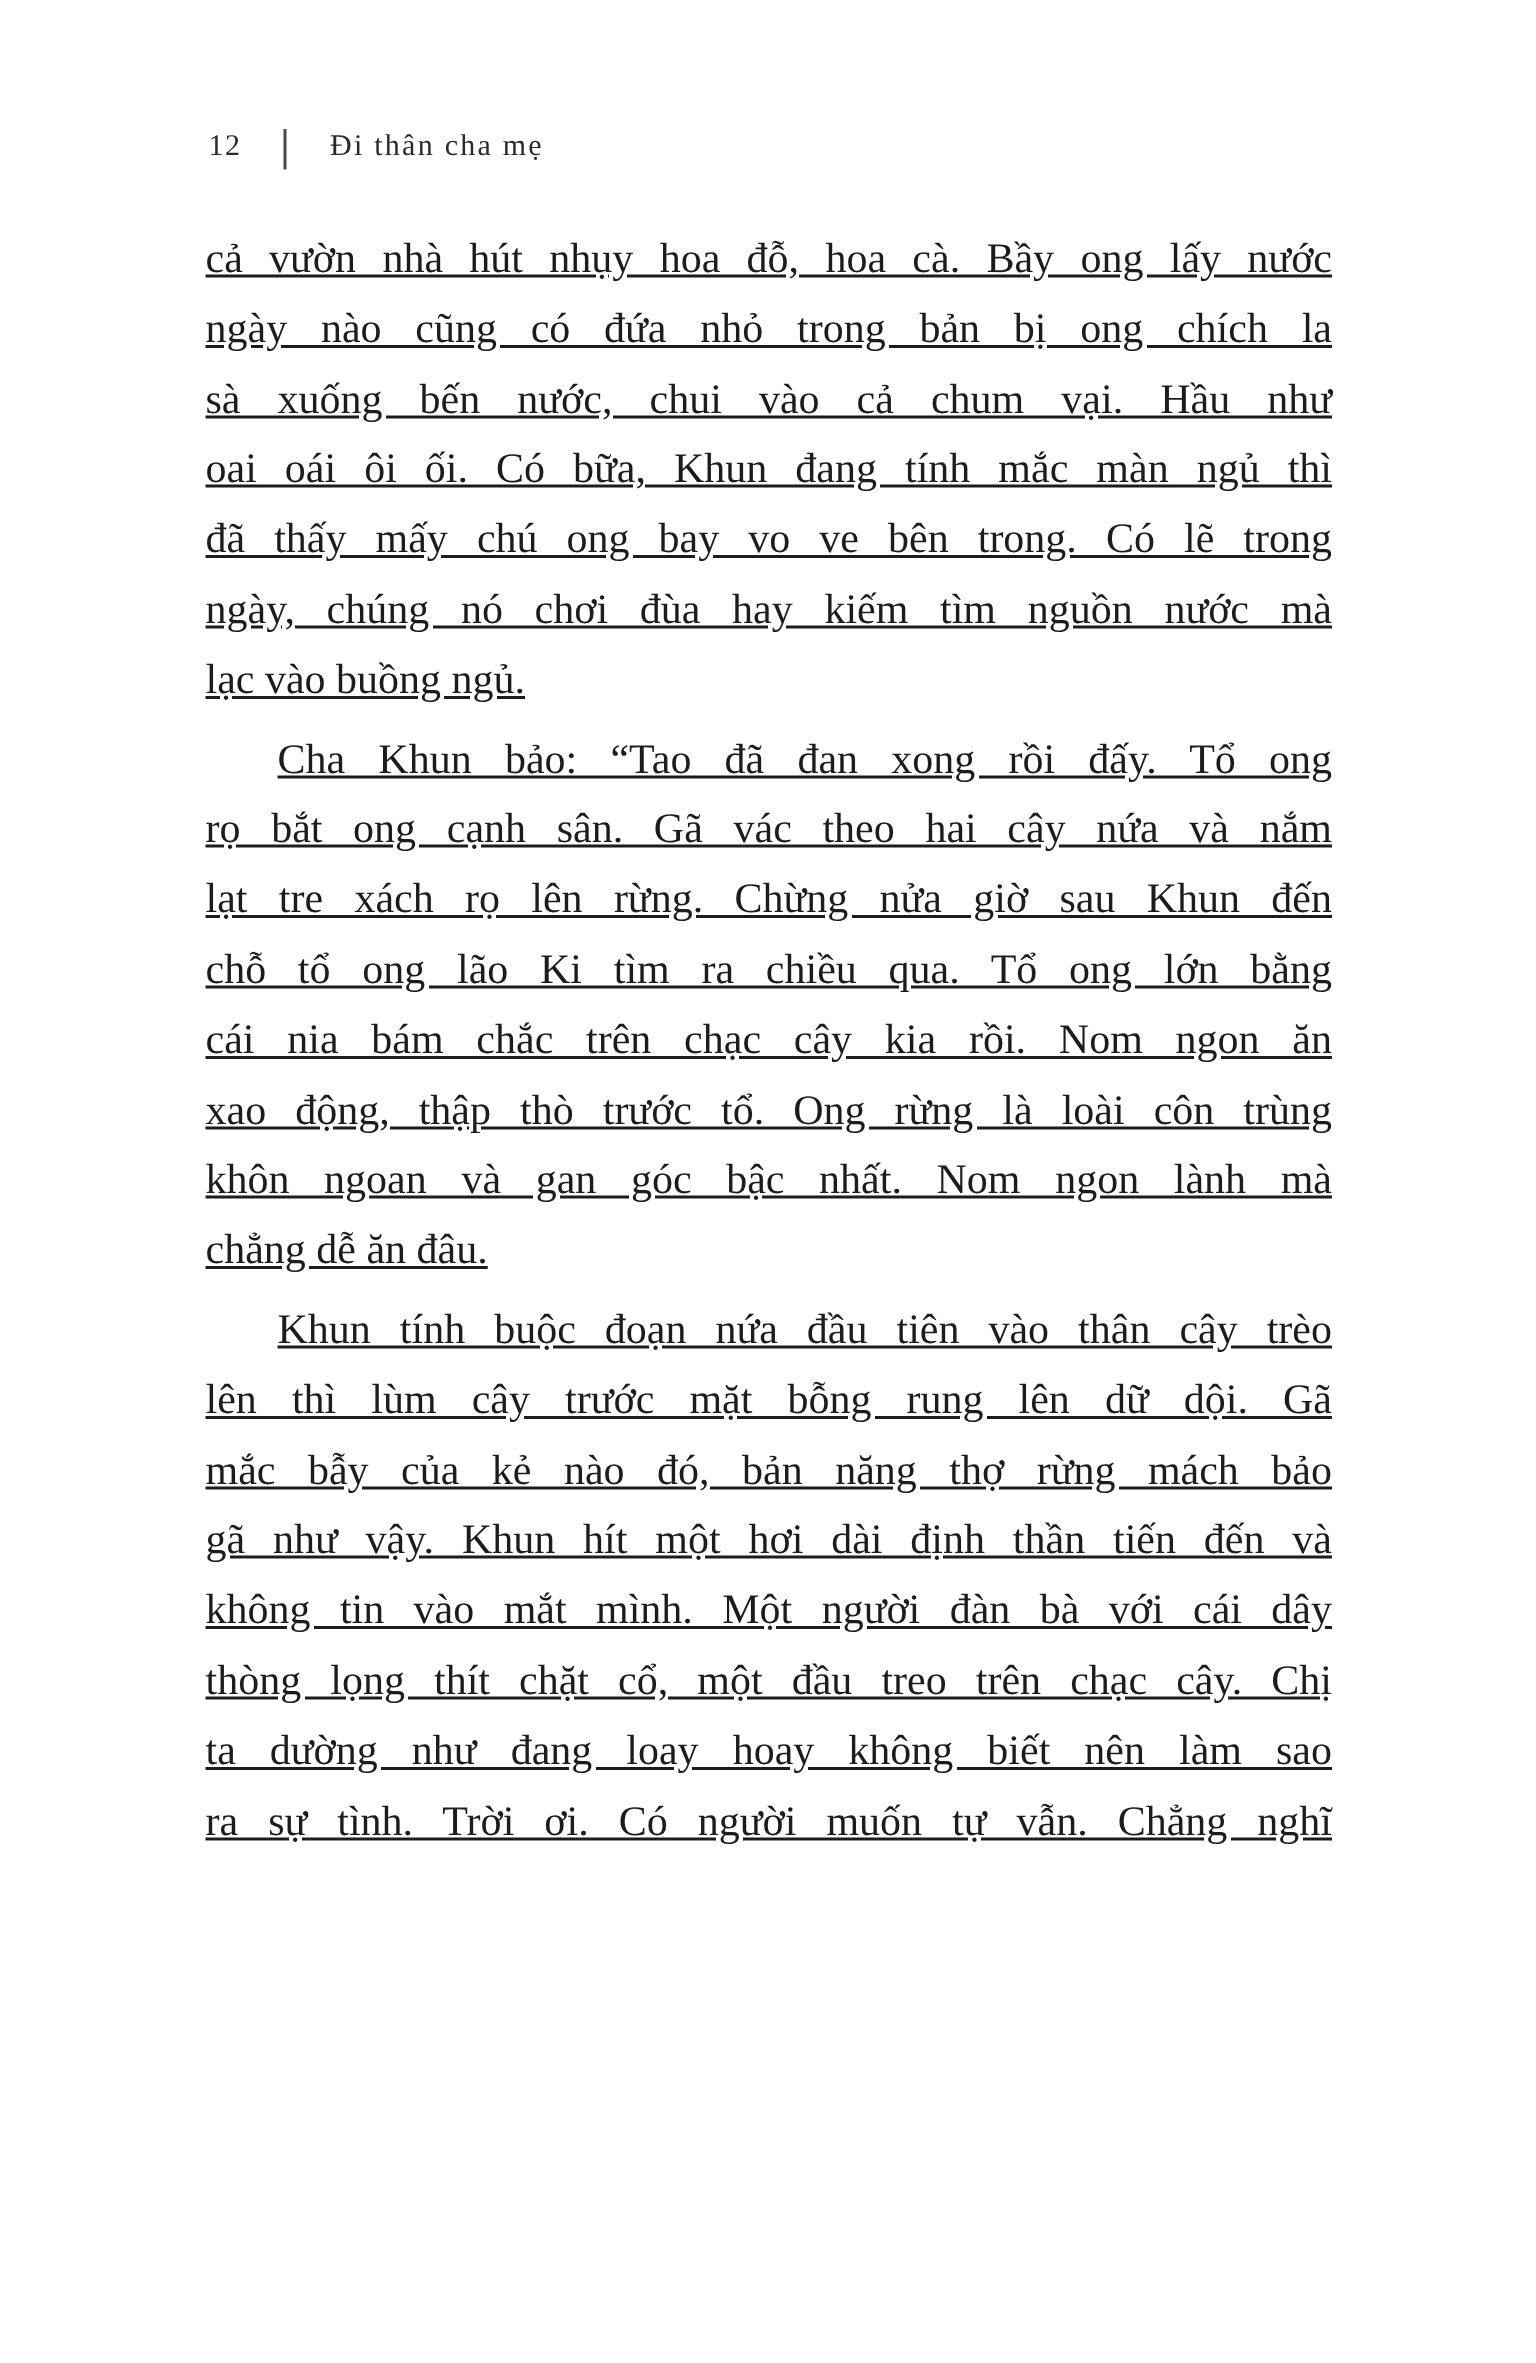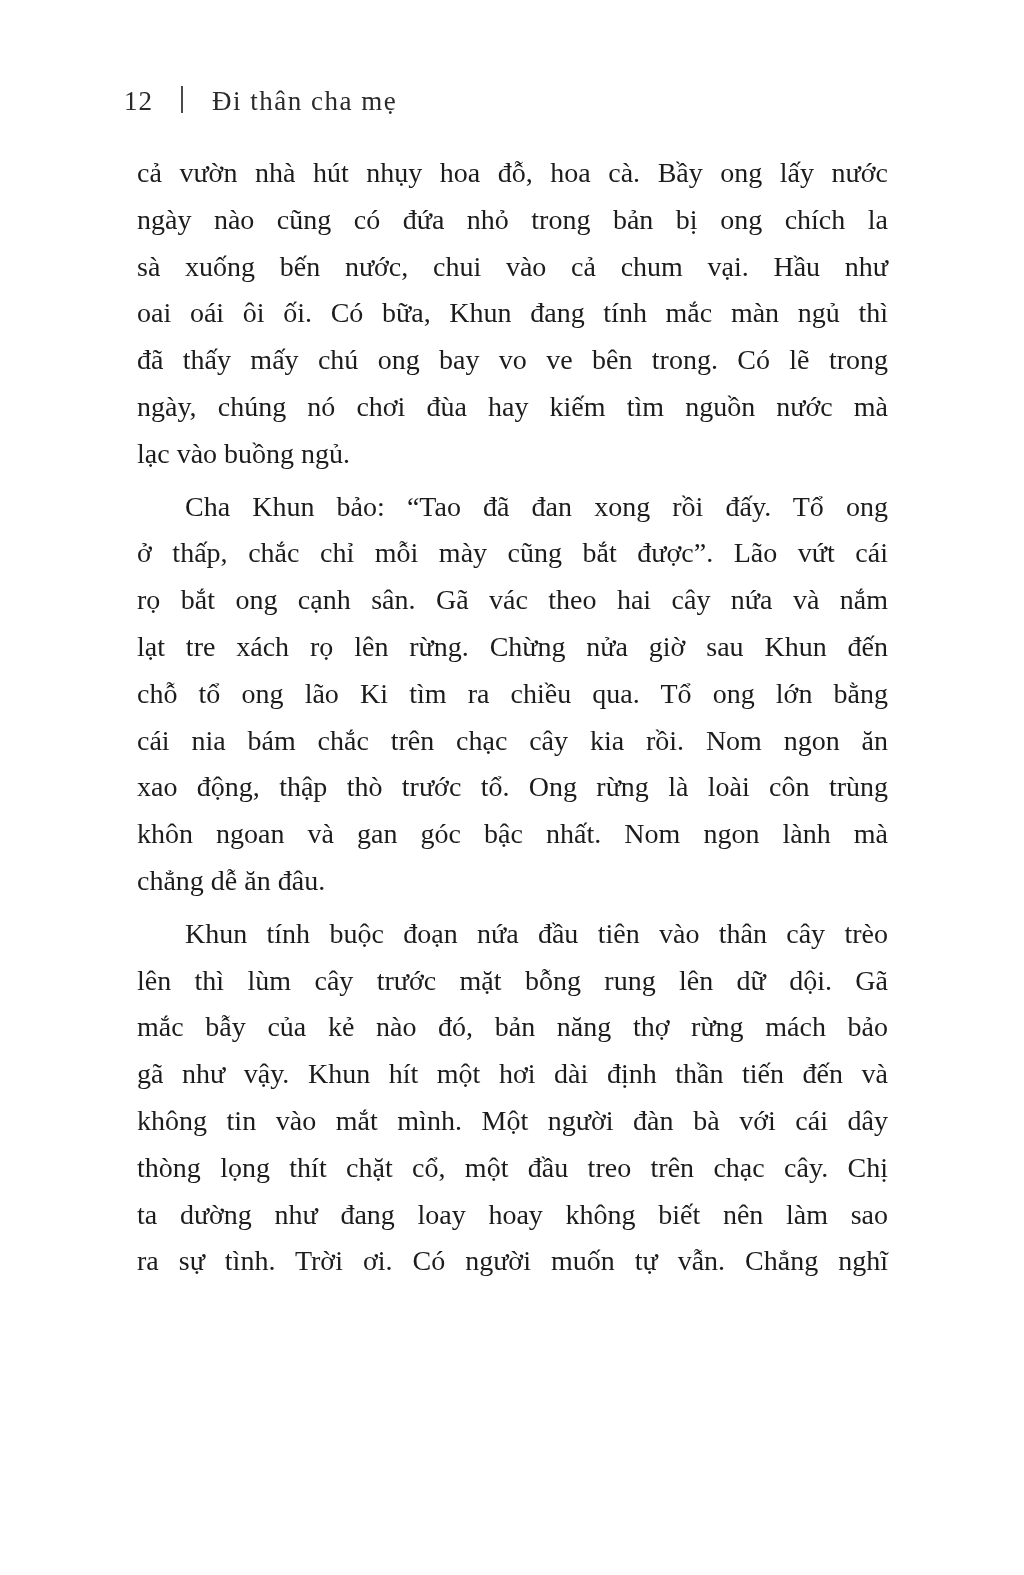--- a/index.html
+++ b/index.html
@@ -12,23 +12,23 @@
     width: 1024px;
     height: 1575px;
     background: #ffffff;
     font-family: "Liberation Serif", serif;
     color: #1c1c1c;
     overflow: hidden;
   }
   .running-header {
     position: absolute;
     top: 86px;
-    left: 124px;
+    left: 139px;
     display: flex;
-    font-size: 27px;
+    font-size: 20px;
     color: #2a2a2a;
   }
   .page-number {
     letter-spacing: 1px;
   }
   .header-divider {
     display: inline-block;
     width: 0;
     height: 27px;
     border-left: 2px solid #4a4a4a;
@@ -48,20 +48,21 @@
   .paragraph {
     margin: 0;
   }
   .paragraph + .paragraph {
     margin-top: 6px;
   }
   .text-line {
     text-align: justify;
     text-align-last: justify;
     white-space: normal;
+    text-decoration: underline;
   }
   .text-line.indent {
     text-indent: 48px;
   }
   .text-line.last {
     text-align-last: left;
   }
 </style>
 </head>
 <body>
@@ -81,21 +82,20 @@
       <div class="text-line">ngày nào cũng có đứa nhỏ trong bản bị ong chích la</div>
       <div class="text-line">sà xuống bến nước, chui vào cả chum vại. Hầu như</div>
       <div class="text-line">oai oái ôi ối. Có bữa, Khun đang tính mắc màn ngủ thì</div>
       <div class="text-line">đã thấy mấy chú ong bay vo ve bên trong. Có lẽ trong</div>
       <div class="text-line">ngày, chúng nó chơi đùa hay kiếm tìm nguồn nước mà</div>
       <div class="text-line last">lạc vào buồng ngủ.</div>
     </div>
 
     <div class="paragraph">
       <div class="text-line indent">Cha Khun bảo: “Tao đã đan xong rồi đấy. Tổ ong</div>
-      <div class="text-line">ở thấp, chắc chỉ mỗi mày cũng bắt được”. Lão vứt cái</div>
       <div class="text-line">rọ bắt ong cạnh sân. Gã vác theo hai cây nứa và nắm</div>
       <div class="text-line">lạt tre xách rọ lên rừng. Chừng nửa giờ sau Khun đến</div>
       <div class="text-line">chỗ tổ ong lão Ki tìm ra chiều qua. Tổ ong lớn bằng</div>
       <div class="text-line">cái nia bám chắc trên chạc cây kia rồi. Nom ngon ăn</div>
       <div class="text-line">xao động, thập thò trước tổ. Ong rừng là loài côn trùng</div>
       <div class="text-line">khôn ngoan và gan góc bậc nhất. Nom ngon lành mà</div>
       <div class="text-line last">chẳng dễ ăn đâu.</div>
     </div>
 
     <div class="paragraph">

